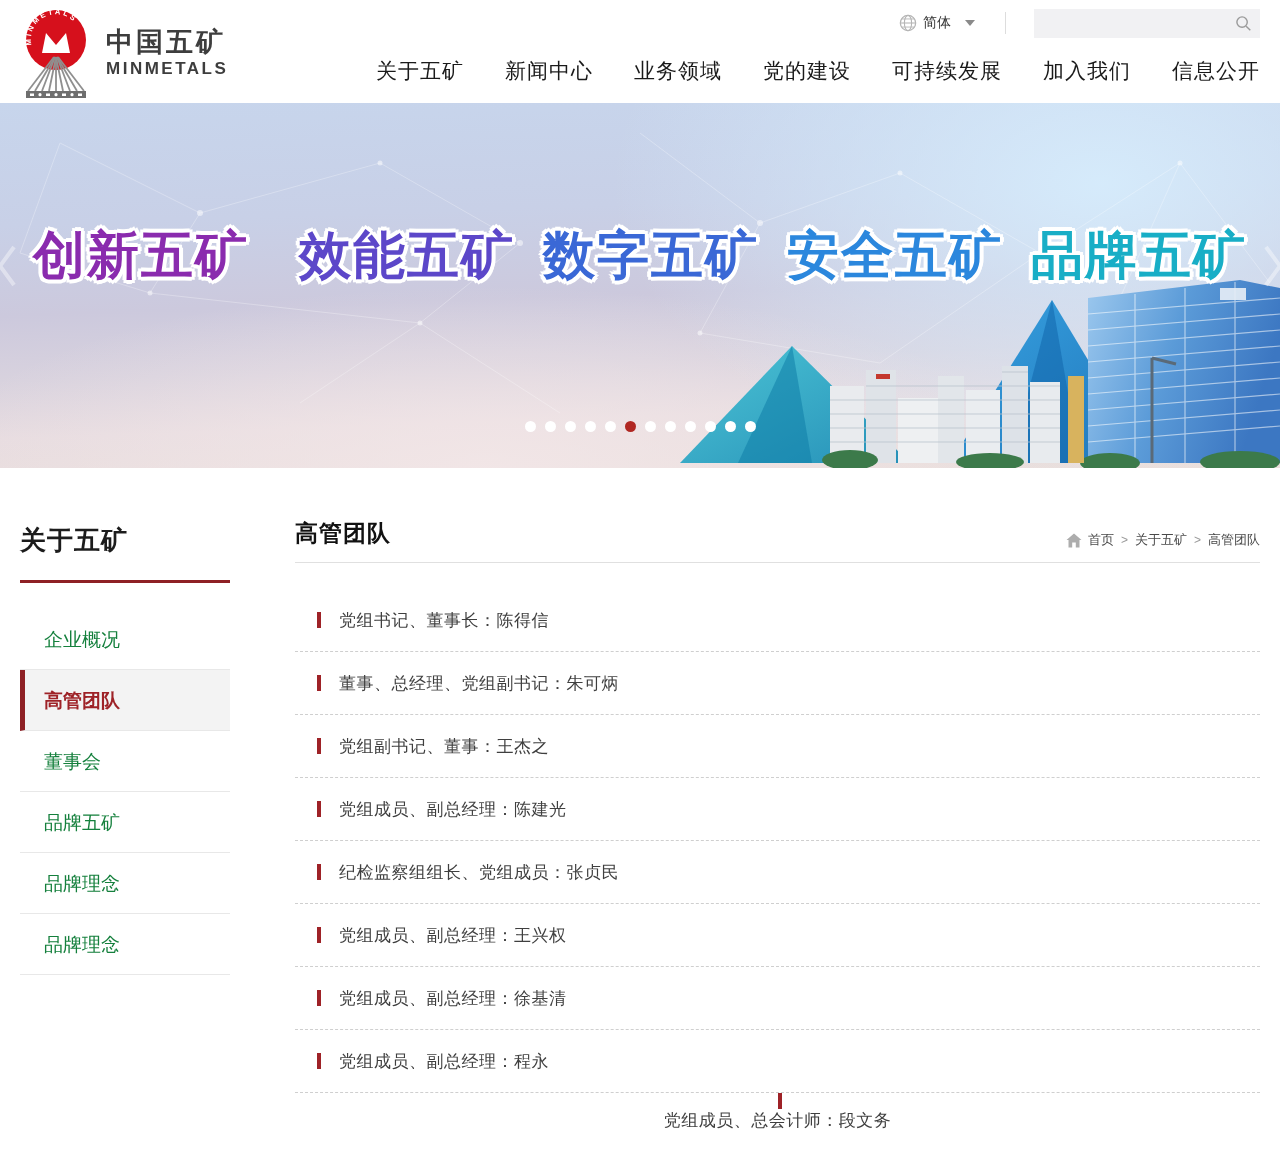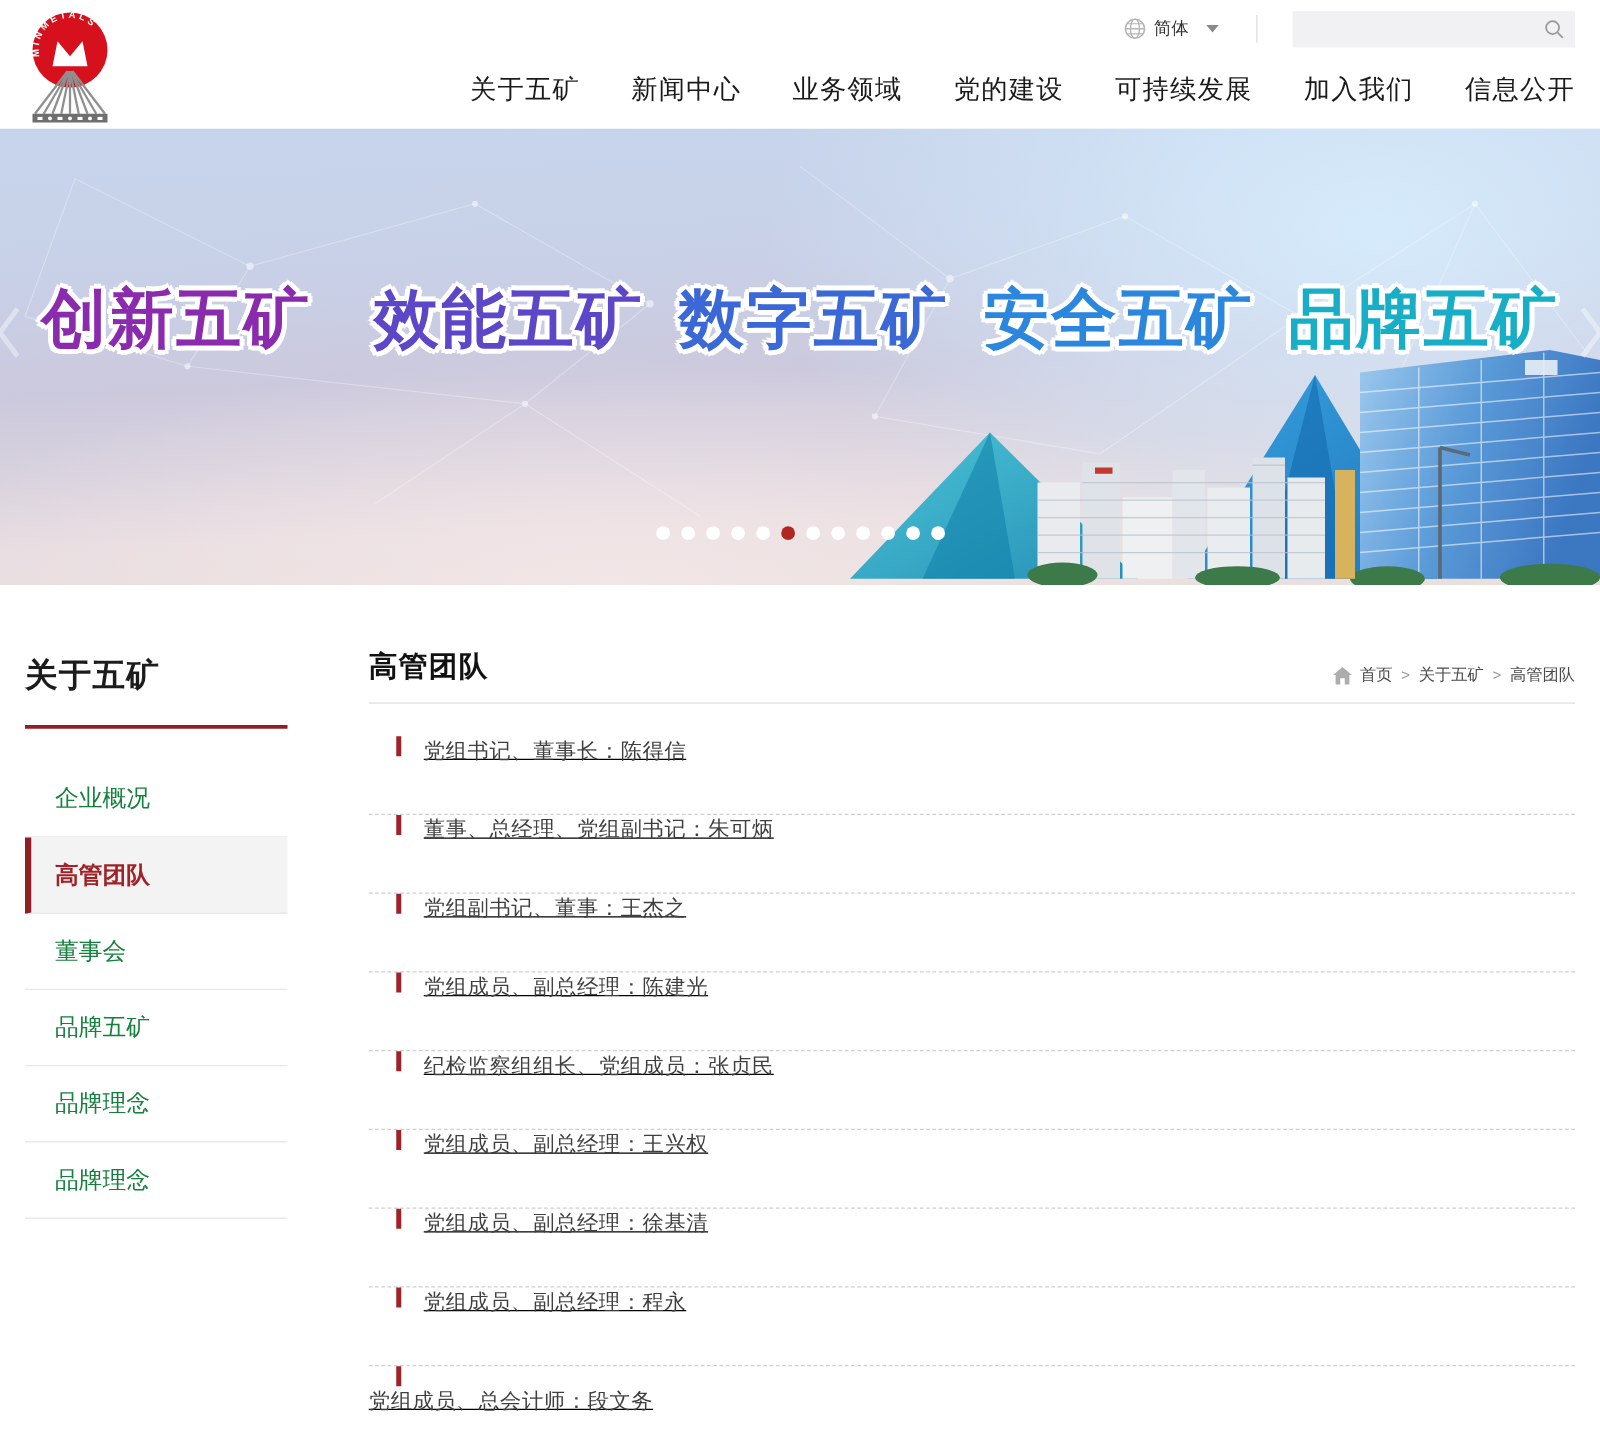--- a/index.html
+++ b/index.html
@@ -72,22 +72,22 @@
   .main-panel { flex:1; margin-left:65px; }
   .main-head { display:flex; justify-content:space-between; align-items:flex-end;
     padding-bottom:13px; border-bottom:1px solid #e0e0e0; }
   .page-title { font-size:23px; font-weight:bold; color:#111; letter-spacing:1px; }
   .breadcrumb { display:flex; align-items:center; font-size:13px; color:#4a4a4a; }
   .home-icon { width:16px; height:15px; margin-right:6px; }
   .bc-item { color:#4a4a4a; text-decoration:none; cursor:pointer; }
   .bc-sep { color:#999; margin:0 7px; font-size:12px; }
 
   .executive-list { margin-top:26px; }
-  .exec-row { display:flex; height:63px;
-    border-bottom:1px dashed #cfcfcf; cursor:pointer;text-decoration:underline; }
+  .exec-row { display:flex; align-items:center; height:63px;
+    border-bottom:1px dashed #cfcfcf; cursor:pointer; }
   .exec-row:last-child { border-bottom:none;flex-direction:column; }
   .marker { width:4px; height:16px; background:#9e2227; margin:0 18px 0 22px; flex:0 0 auto; }
   .exec-text { font-size:17px; color:#3f3f3f; letter-spacing:.5px; }
 </style>
 </head>
 <body>
 
 <header class="site-header">
   <div class="header-inner">
     <div class="logo-wrap">
@@ -113,20 +113,24 @@
         <g fill="#fff">
           <rect x="10" y="86.5" width="4" height="2.5"></rect>
           <circle cx="20" cy="87.7" r="1.6"></circle>
           <rect x="26" y="86.5" width="4" height="2.5"></rect>
           <circle cx="36" cy="87.7" r="1.6"></circle>
           <rect x="42" y="86.5" width="4" height="2.5"></rect>
           <circle cx="52" cy="87.7" r="1.6"></circle>
           <rect x="58" y="86.5" width="4" height="2.5"></rect>
         </g>
       </svg>
+      <div class="logo-text">
+        <div class="logo-cn">中国五矿</div>
+        <div class="logo-en">MINMETALS</div>
+      </div>
     </div>
 
     <div class="header-right">
       <div class="topbar">
         <div class="lang-switch">
           <svg class="globe" viewBox="0 0 20 20">
             <circle cx="10" cy="10" r="8.5" fill="none" stroke="#b5b5b5" stroke-width="1.4"></circle>
             <ellipse cx="10" cy="10" rx="4" ry="8.5" fill="none" stroke="#b5b5b5" stroke-width="1.2"></ellipse>
             <line x1="1.5" y1="10" x2="18.5" y2="10" stroke="#b5b5b5" stroke-width="1.2"></line>
             <line x1="2.6" y1="5.5" x2="17.4" y2="5.5" stroke="#b5b5b5" stroke-width="1"></line>

